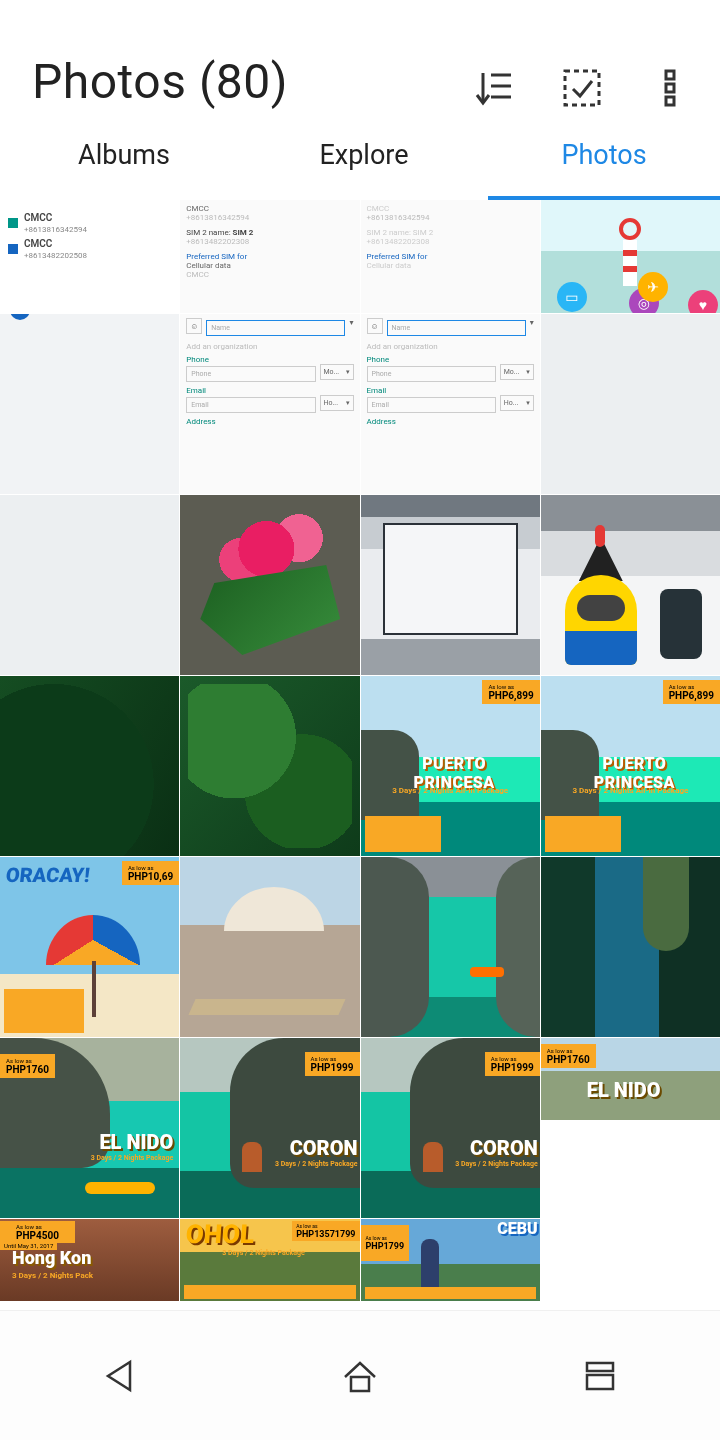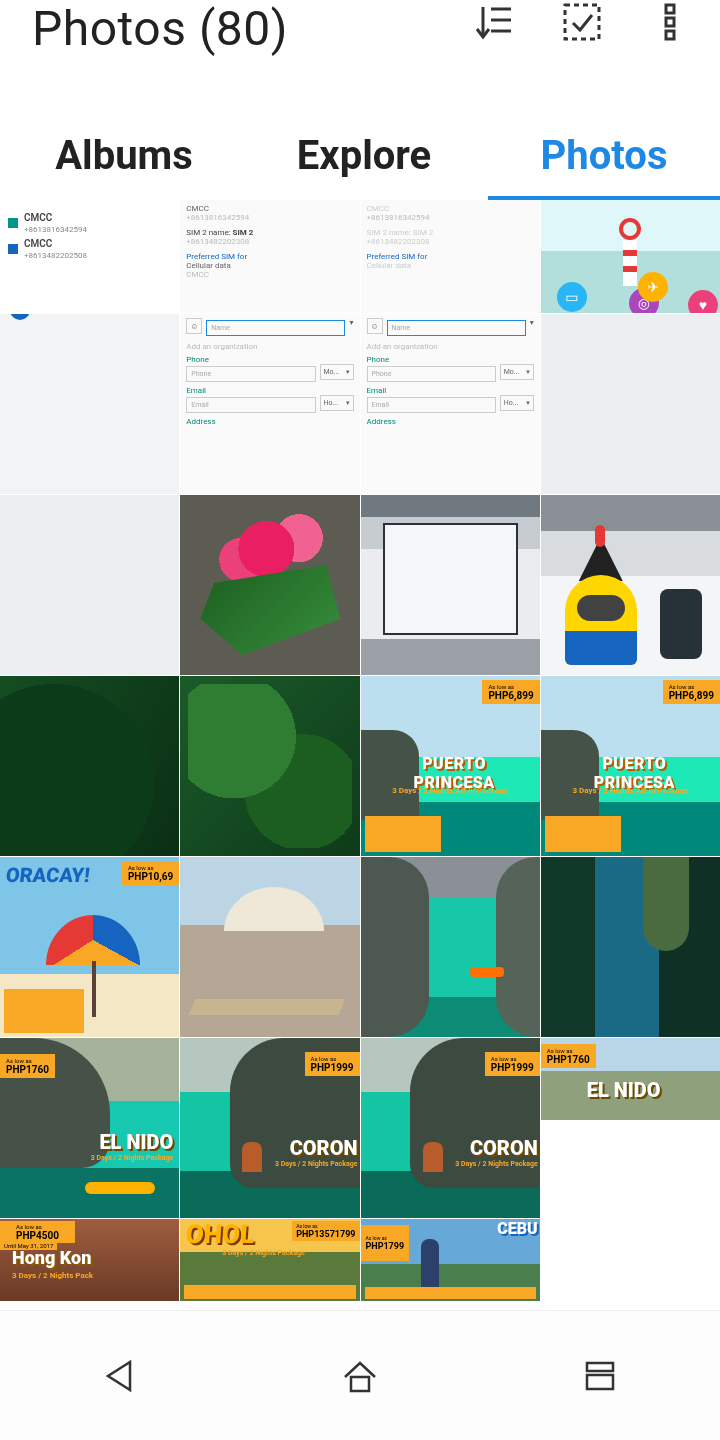--- a/index.html
+++ b/index.html
@@ -1,21 +1,21 @@
 <!DOCTYPE html>
 <html><head>
 <meta charset="utf-8">
 <style>
   * { margin: 0; padding: 0; box-sizing: border-box; }
   html, body { width: 720px; height: 1440px; background: #fff; font-family: -apple-system, Roboto, Arial, sans-serif; overflow: hidden; }
-  .header { height: 110px; display: flex; align-items: flex-start; padding: 0 28px 0 32px; }
+  .header { height: 110px; display: flex; align-items: flex-end; padding: 0 28px 0 32px; }
   .title { font-size: 48px; font-weight: 400; color: #222; flex: 1; letter-spacing: 0.5px; }
   .hicon { width: 44px; height: 44px; display: flex; align-items: center; justify-content: center; margin-left: 44px; }
   .tabs { height: 90px; display: flex; }
-  .tab { flex: 1; display: flex; align-items: center; justify-content: center; font-size: 40px; font-weight: 700; color: #222; position: relative; margin-left: 8px; }
+  .tab { flex: 1; display: flex; align-items: center; justify-content: center; font-size: 27px; font-weight: 400; color: #222; position: relative; margin-left: 8px; }
   .tab.active { color: #1E88E5; }
   .tab.active::after { content:""; position:absolute; left:0; right:0; bottom:0; height:4px; background:#1E88E5; }
   .grid { width: 720px; height: 1108px; overflow: hidden; display: grid; grid-template-columns: repeat(4, 1fr); grid-auto-rows: 180px; gap: 1px; background:#fff;}
   .cell { overflow: hidden; position: relative; }
   .thumb-settings { background:#fff; font-size:10px; color:#444; padding:8px;}
   .thumb-settings .line {display:flex; align-items:center; gap:6px; margin:4px 0;}
   .thumb-settings .sim1{width:10px;height:10px;background:#009688;}
   .thumb-settings .sim2{width:10px;height:10px;background:#1565C0;}
   .carrier{font-weight:600;}
   .num{color:#888; font-size:8px;}

